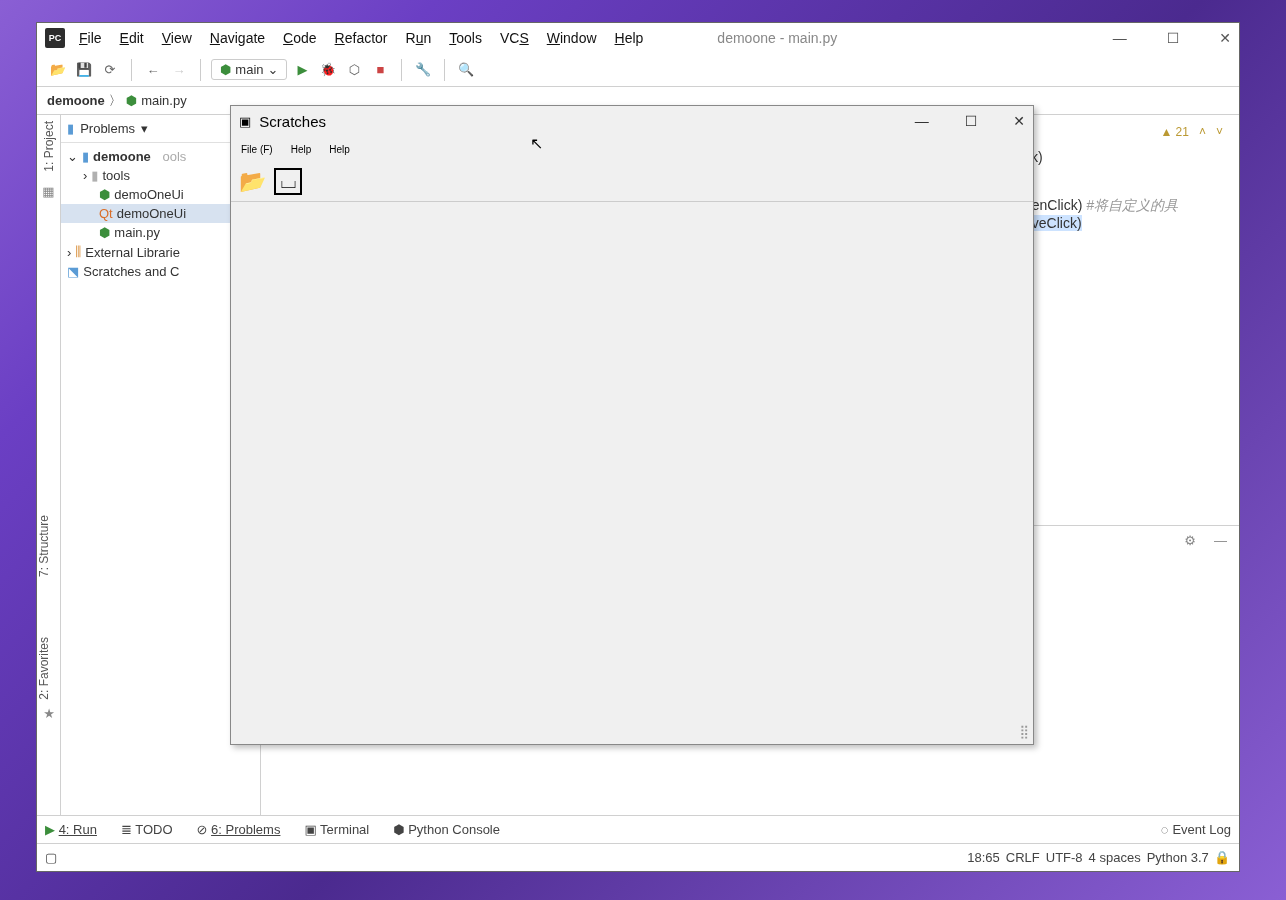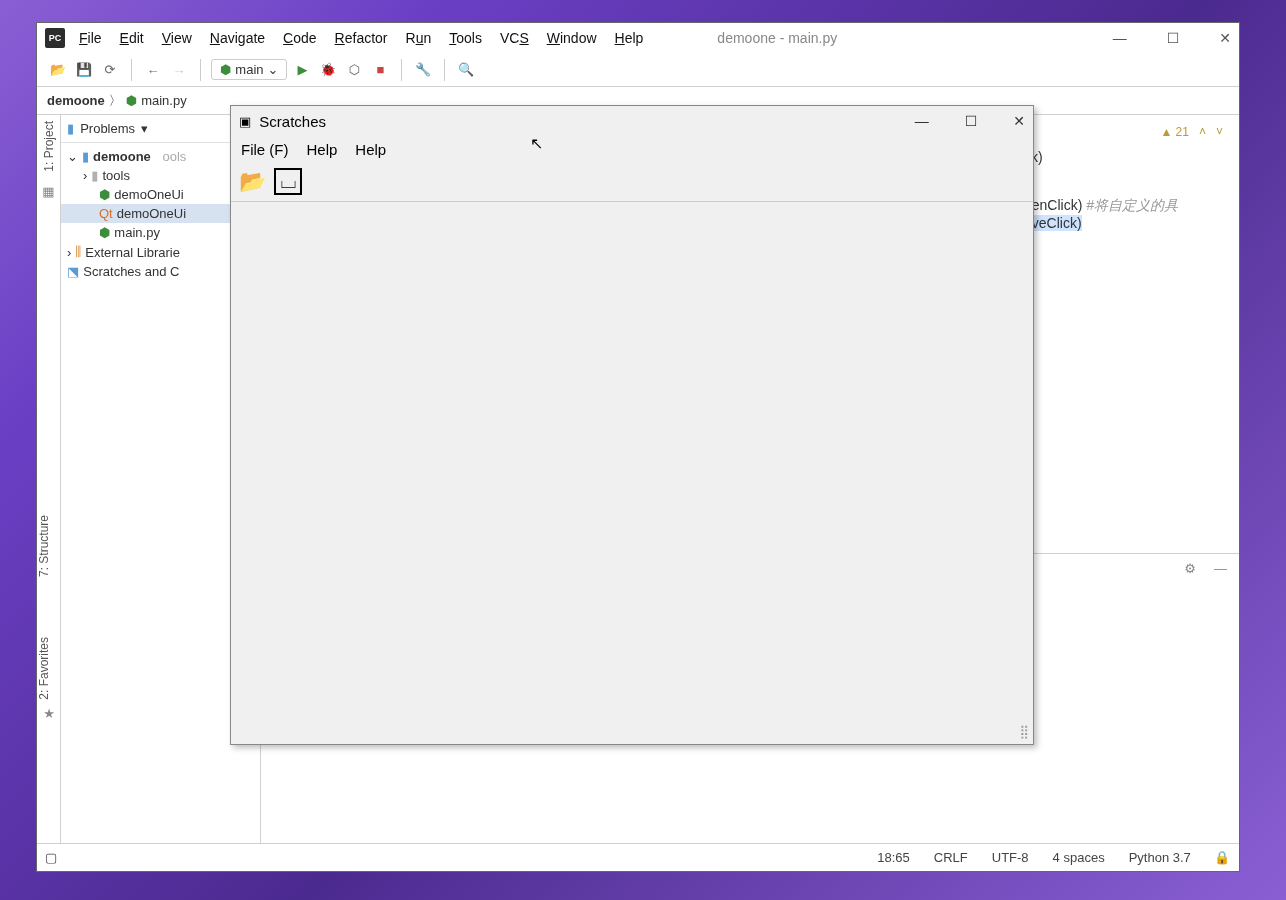--- a/index.html
+++ b/index.html
@@ -29,28 +29,28 @@
 .phead { height:28px; display:flex; align-items:center; gap:6px; padding:0 6px; border-bottom:1px solid #e0e0e0; color:#333; }
 .tree { font-size:13px; color:#333; padding:4px 0; }
 .tree .item { padding:2px 4px; display:flex; align-items:center; gap:4px; }
 .tree .l1 { padding-left:6px; } .tree .l2 { padding-left:22px; } .tree .l3 { padding-left:38px; }
 .tree .sel { background:#d7e2f0; }
 .editor { flex:1; display:flex; flex-direction:column; }
 .editor .warn { position:absolute; right:16px; top:10px; color:#bb9933; font-size:12px; }
 .runbody { font-family:Consolas,monospace; font-size:14px; padding:6px 10px; color:#1f1f7a; }
 
 .statusbar { height:28px; border-top:1px solid #d0d0d0; display:flex; align-items:center; padding:0 8px; gap:22px; font-size:13px; color:#444; }
-.statusbar .right { margin-left:auto; display:flex; gap:24px; }
+.statusbar .right { margin-left:auto; display:flex; gap:6px; }
 .bottombar { height:28px; border-top:1px solid #d0d0d0; display:flex; align-items:center; padding:0 8px; gap:24px; font-size:13px; color:#444; }
 .bottombar .evlog { margin-left:auto; }
 
 .qtwin { position:absolute; left:230px; top:105px; width:804px; height:640px; background:#f0f0f0; border:1px solid #888; box-shadow:3px 3px 6px rgba(0,0,0,0.25); display:flex; flex-direction:column; }
 .qtwin .qtt { height:30px; display:flex; align-items:center; gap:8px; padding:0 8px; }
 .qtwin .qtt .wc { margin-left:auto; display:flex; gap:36px; color:#333; font-size:14px; }
-.qtwin .qmenu { height:26px; display:flex; align-items:center; gap:18px; padding:0 10px; font-size:15px; }
+.qtwin .qmenu { height:26px; display:flex; align-items:center; gap:18px; padding:0 10px; font-size:10px; }
 .qtwin .qtb { height:40px; display:flex; align-items:center; gap:8px; padding:0 8px; border-bottom:1px solid #ccc; }
 .cursor { position:absolute; left:530px; top:134px; font-size:16px; color:#000; }
 .runleft { width:34px; display:flex; flex-direction:column; align-items:center; gap:10px; padding-top:6px; color:#666; }
 .runleft2 { width:34px; display:flex; flex-direction:column; align-items:center; gap:10px; padding-top:6px; color:#666; }
 </style>
 </head>
 <body>
 
 <div class="ide">
 
@@ -195,20 +195,28 @@
 
     <div style="position:absolute;left:0;top:400px;width:24px">
       <div class="vlabel">7: Structure</div>
       <div style="height:60px"></div>
       <div class="vlabel">2: Favorites</div>
       <div style="color:#888;text-align:center;margin-top:6px">★</div>
     </div>
 
   </div>
 
+  <div class="bottombar">
+    <span><span style="color:#3c8e3c">▶</span>&nbsp;<u>4: Run</u></span>
+    <span>≣ <span>TODO</span></span>
+    <span>⊘ <u>6: Problems</u></span>
+    <span>▣ <span>Terminal</span></span>
+    <span>⬢ <span>Python Console</span></span>
+    <span class="evlog">◌ <span>Event Log</span></span>
+  </div>
 
   <div class="statusbar">
     <span>▢</span>
     <div class="right">
       <span>18:65</span>
       <span>CRLF</span>
       <span>UTF-8</span>
       <span>4 spaces</span>
       <span>Python 3.7</span>
       <span>🔒</span>

